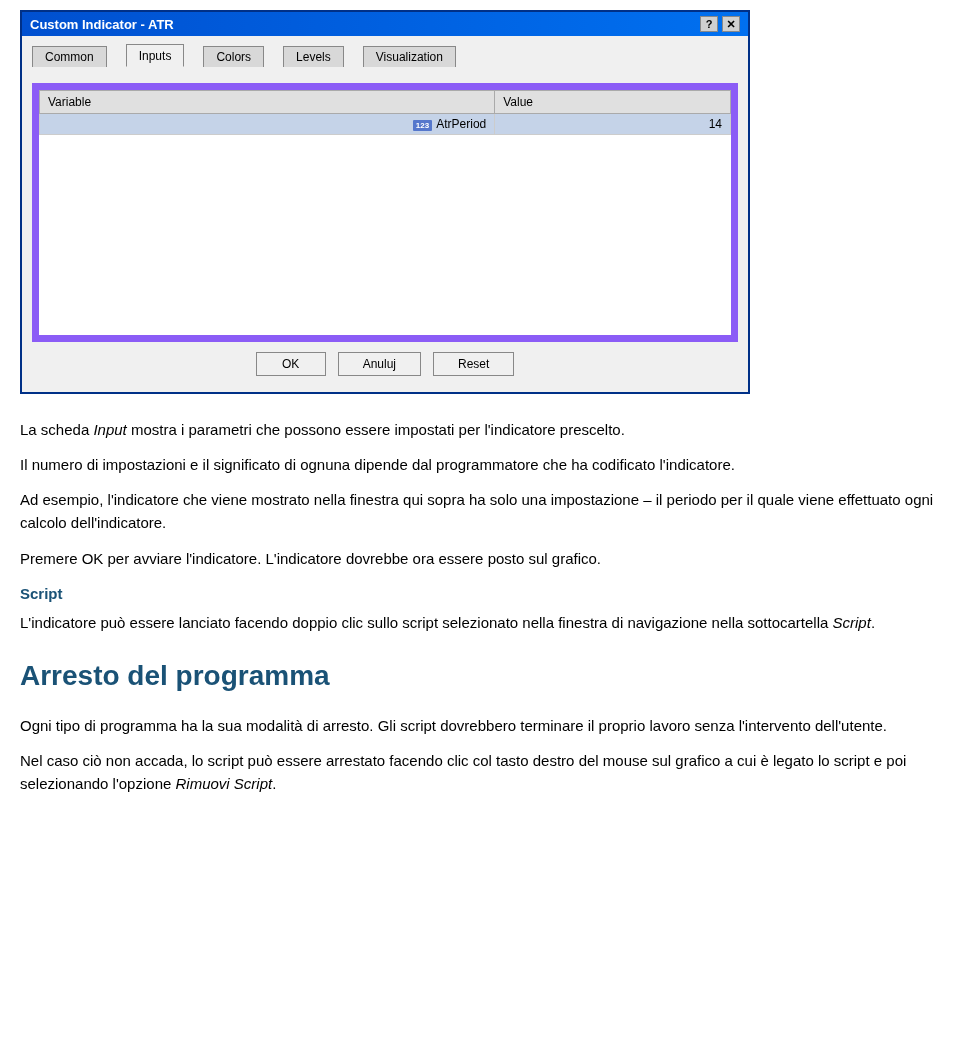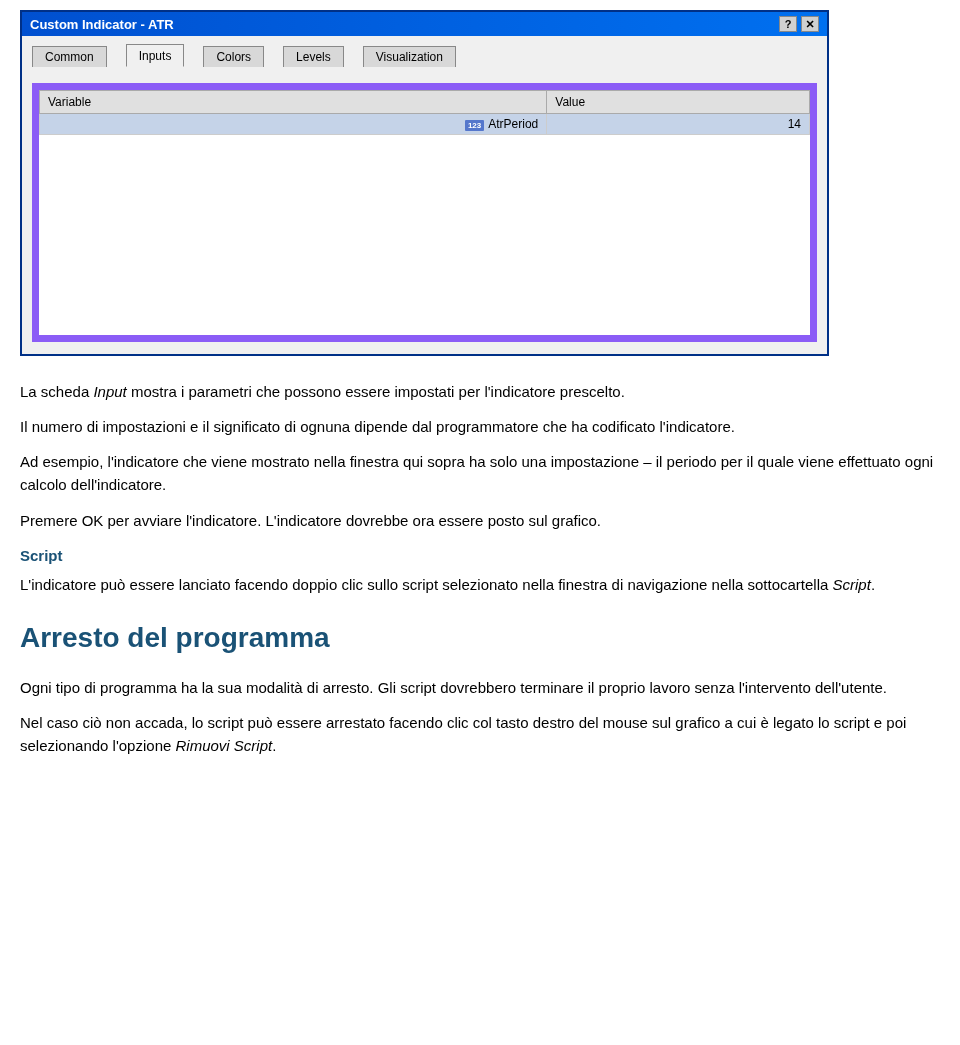--- a/index.html
+++ b/index.html
@@ -7,21 +7,21 @@
       font-family: Arial, sans-serif;
       font-size: 14px;
       background: #ffffff;
       color: #000000;
       padding: 10px 20px;
       width: 960px;
     }
 
     
     .dialog-window {
-      width: 809px;
+      width: 730px;
       border: 2px solid #003087;
       background: #f0f0f0;
       margin-bottom: 20px;
       font-family: "Tahoma", Arial, sans-serif;
       font-size: 13px;
     }
 
     .dialog-titlebar {
       background: linear-gradient(to right, #0050d0, #0070f0);
       color: white;
@@ -207,20 +207,25 @@
             </td>
             <td>14</td>
           </tr>
           <tr>
               <td colspan="2" style="height:200px; border:none;"></td>
             </tr>
         </tbody>
       </table>
     </div>
 
+    <div class="dialog-buttons">
+      <button class="dialog-btn">OK</button>
+      <button class="dialog-btn">Anuluj</button>
+      <button class="dialog-btn">Reset</button>
+    </div>
   </div>
 </div>
 
 <div class="article">
   <p>
     <span>La scheda </span><em>Input</em><span> mostra i parametri che possono essere impostati per l'indicatore prescelto.</span>
   </p>
   <p>Il numero di impostazioni e il significato di ognuna dipende dal programmatore che ha codificato l'indicatore.</p>
   <p>Ad esempio, l'indicatore che viene mostrato nella finestra qui sopra ha solo una impostazione – il periodo per il quale viene effettuato ogni calcolo dell'indicatore.</p>
   <p>Premere OK per avviare l'indicatore. L'indicatore dovrebbe ora essere posto sul grafico.</p>

